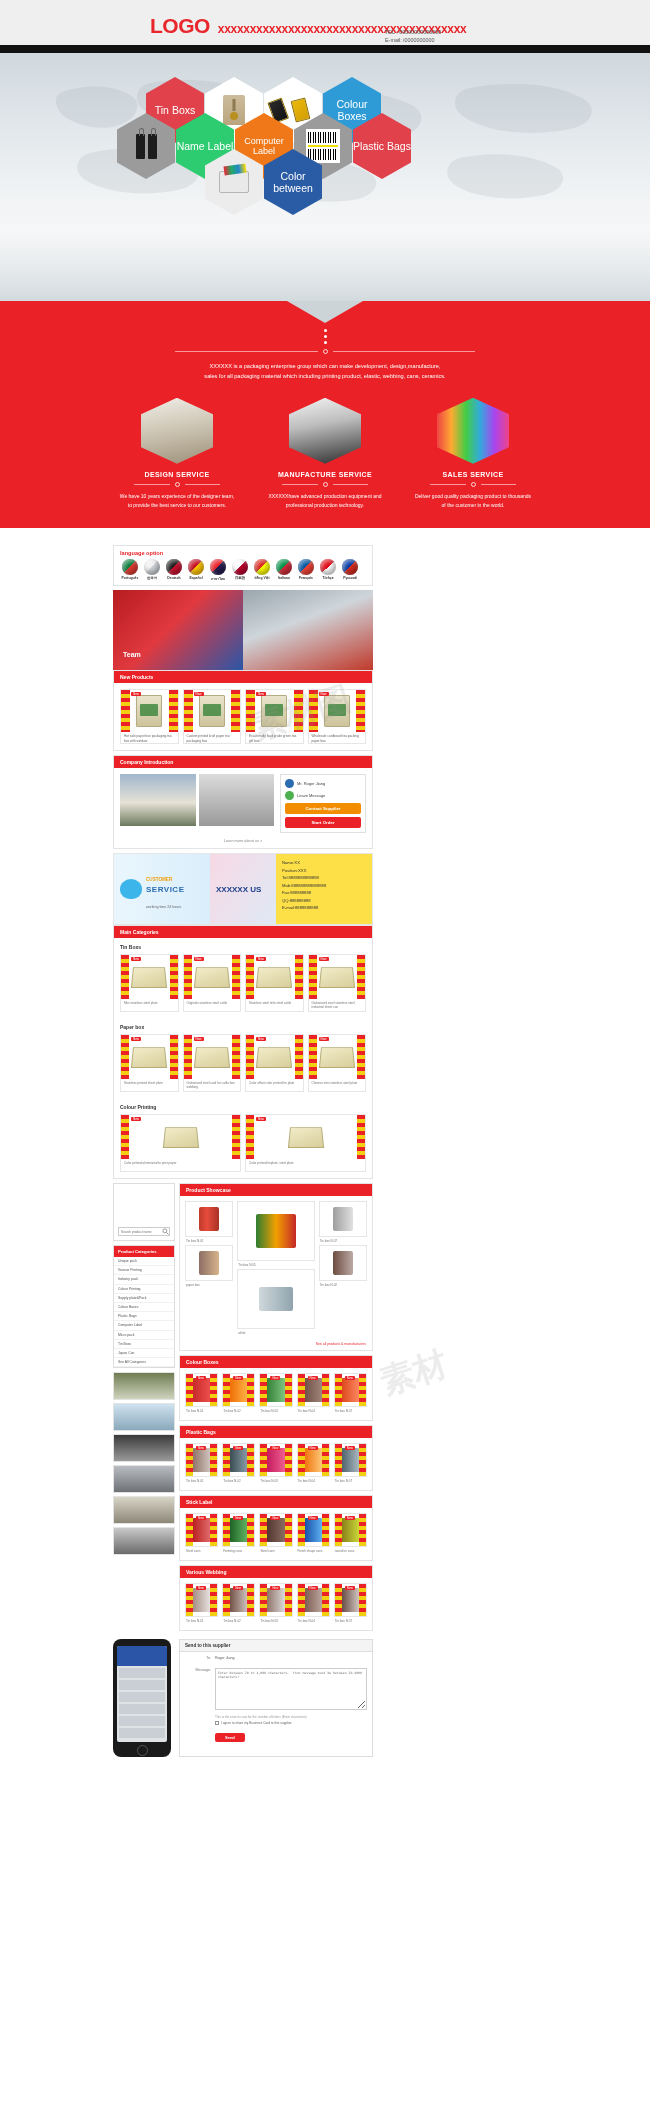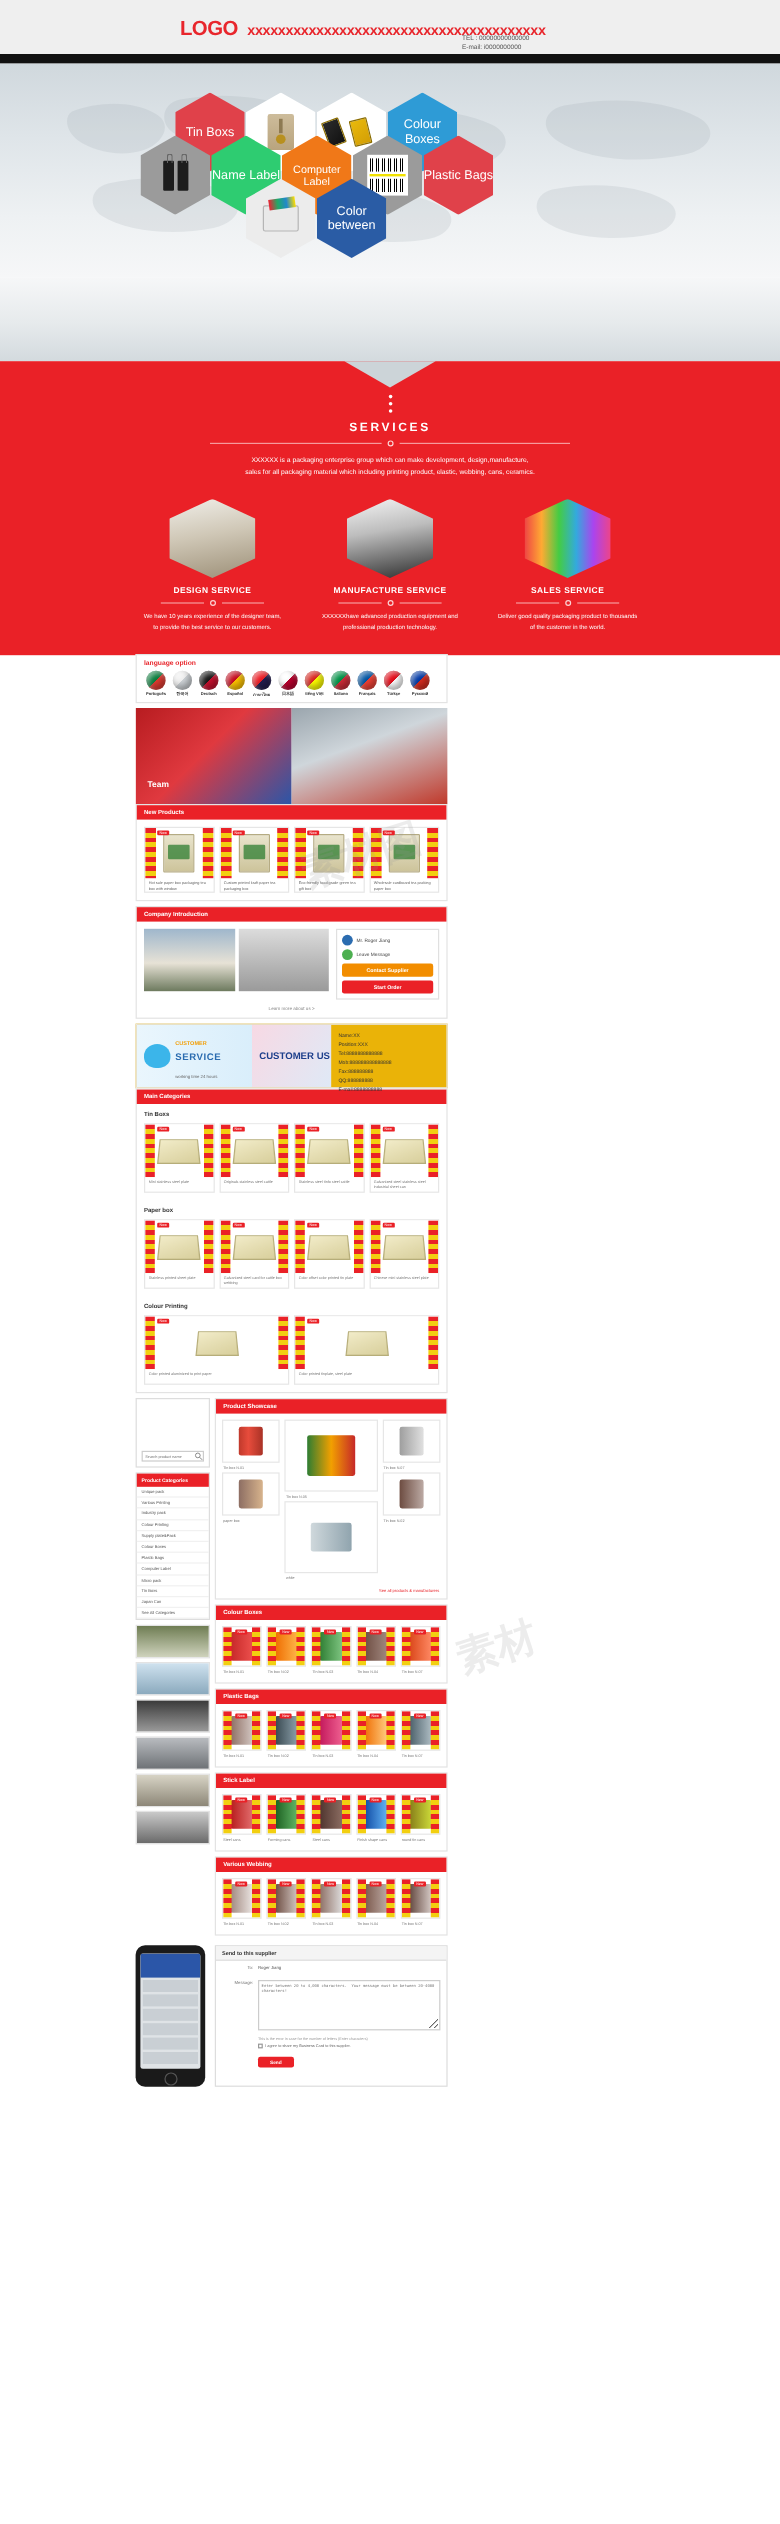--- a/index.html
+++ b/index.html
@@ -2,21 +2,21 @@
 <html><head>
 <meta charset="utf-8">
 <style>
   *{box-sizing:border-box;margin:0;padding:0;}
   body{width:650px;height:2103px;font-family:"Liberation Sans",sans-serif;background:#fff;overflow:hidden;position:relative;}
   .page{width:650px;height:2103px;position:relative;background:#fff;}
 
   
   .top-header{height:45px;background:#efefef;position:relative;}
   .logo-row{position:absolute;left:150px;top:14px;display:flex;align-items:baseline;gap:8px;}
-  .logo-text{color:#e8262c;font-size:17px;font-weight:bold;letter-spacing:-.5px;}
+  .logo-text{color:#e8262c;font-size:21px;font-weight:bold;letter-spacing:-.5px;}
   .logo-x{color:#e8262c;font-size:12px;font-weight:bold;letter-spacing:-.3px;}
   .contact-lines{position:absolute;left:385px;top:28px;font-size:5.4px;color:#555;line-height:1.55;}
   .black-bar{height:8px;background:#111;}
 
   
   .hex-banner{height:178px;background:linear-gradient(180deg,#d0d8dd 0%,#dfe5e9 35%,#eef1f3 72%,#f6f7f8 100%);position:relative;overflow:hidden;}
   .worldmap{position:absolute;inset:0;opacity:.16;}
   .hexwrap{position:absolute;left:0;top:0;width:650px;height:178px;}
   .hex{position:absolute;width:58px;height:66px;clip-path:polygon(50% 0%,100% 25%,100% 75%,50% 100%,0% 75%,0% 25%);
        display:flex;align-items:center;justify-content:center;color:#fff;font-size:10.5px;line-height:1.15;text-align:center;}
@@ -94,21 +94,21 @@
   .ii1{background:linear-gradient(180deg,#9fb7cc,#e7e2d6 55%,#6d7a5e);}
   .ii2{background:linear-gradient(180deg,#dcdcdc,#9a9a9a);}
   .supplier-box{width:86px;border:1px solid #e0e0e0;padding:4px;font-size:4px;color:#444;}
   .sb-row{display:flex;align-items:center;gap:3px;margin-bottom:3px;}
   .sb-av{width:9px;height:9px;border-radius:50%;background:#2b6cb0;}
   .btn{display:block;text-align:center;font-size:4.4px;font-weight:bold;color:#fff;padding:3px 0;border-radius:2px;margin-top:3px;}
   .btn.orange{background:#f28d00;}
   .btn.red{background:#ea2127;}
   .learn{font-size:3.8px;color:#888;text-align:center;padding:0 0 5px;}
 
-  .cust-band{display:flex;height:54px;border:1px solid #e6e6e6;background:#eab308;}
+  .cust-band{display:flex;height:72px;border:1px solid #e6e6e6;background:#fde047;}
   .cb1{flex:1.5;background:linear-gradient(90deg,#eaf6fd,#d9eefb);position:relative;display:flex;align-items:center;gap:4px;padding-left:6px;}
   .blob{width:22px;height:20px;border-radius:50% 50% 45% 45%;background:#3bb5ea;}
   .cb-t1{font-size:4.6px;color:#f2a00a;font-weight:bold;}
   .cb-t2{font-size:8px;color:#2b6cb0;font-weight:bold;letter-spacing:.5px;}
   .cb-t3{font-size:3.6px;color:#666;}
   .cb2{flex:1.1;background:linear-gradient(120deg,#f7d9e4,#dfe9f6);position:relative;}
   .contactus{position:absolute;left:6px;top:50%;transform:translateY(-50%);color:#1d3f8b;font-size:8px;font-weight:bold;}
   .cb3{flex:1.4;padding:5px 6px;font-size:4.2px;color:#333;line-height:1.8;}
 
   .cat-block{padding:6px;}
@@ -261,21 +261,20 @@
 
   <div class="fade-strip"></div>
 
   <div class="services">
     <div class="svc-notch"></div>
     <div class="dots">
       <i class="dot"></i>
         <i class="dot"></i>
         <i class="dot"></i>
     </div>
-    <div class="svc-title">SERVICES</div>
     <div class="rule">
         <i class="ln"></i>
         <i class="ci"></i>
         <i class="ln"></i>
       </div>
     <div class="svc-desc">
       <div>XXXXXX is a packaging enterprise group which can make development, design,manufacture,</div>
       <div>sales for all packaging material which including printing product, elastic, webbing, cans, ceramics.</div>
     </div>
 
@@ -448,21 +447,21 @@
     <div class="cust-band">
       <div class="cb1">
         <span class="blob"></span>
         <span>
           <span class="cb-t1">CUSTOMER</span>
           <span class="cb-t2" style="display:block">SERVICE</span>
           <span class="cb-t3">working time 24 hours</span>
         </span>
       </div>
       <div class="cb2">
-        <span class="contactus">CUSTOMER US</span>
+        <span class="contactus">XXXXXX US</span>
       </div>
       <div class="cb3" id="cd-host">
           <div>Name:XX</div>
           <div>Position:XXX</div>
           <div>Tel:8888888888888</div>
           <div>Mob:888888888888888</div>
           <div>Fax:888888888</div>
           <div>QQ:888888888</div>
           <div>E-mail:8888888888</div>
         </div>

